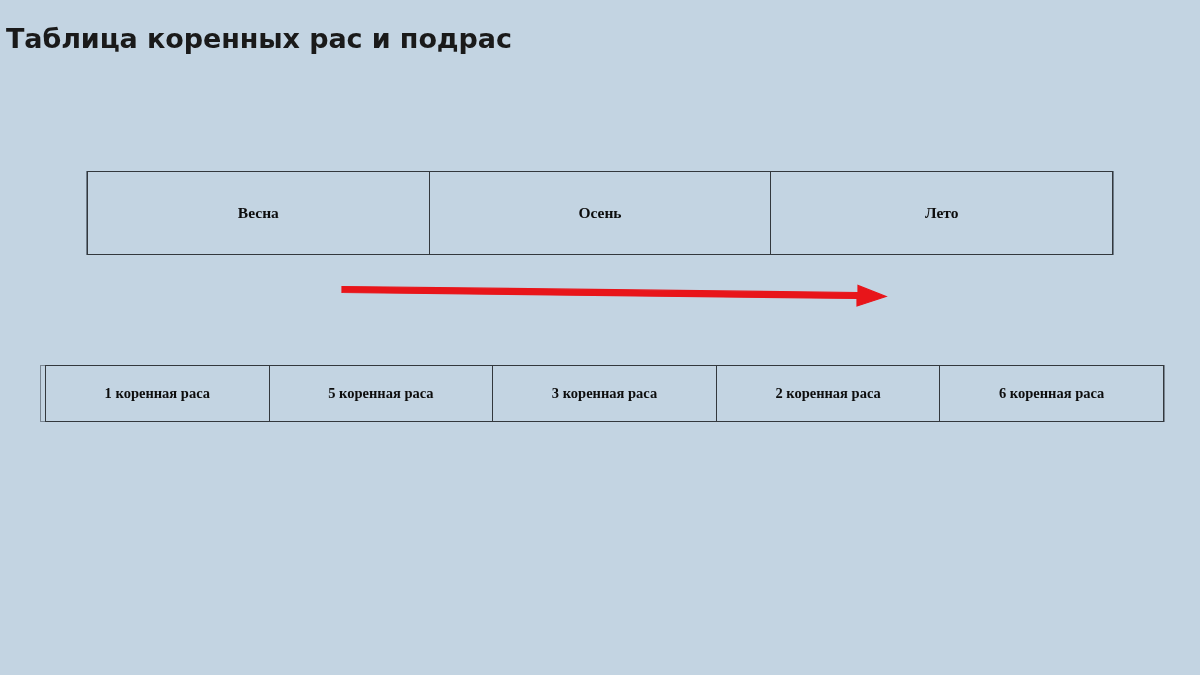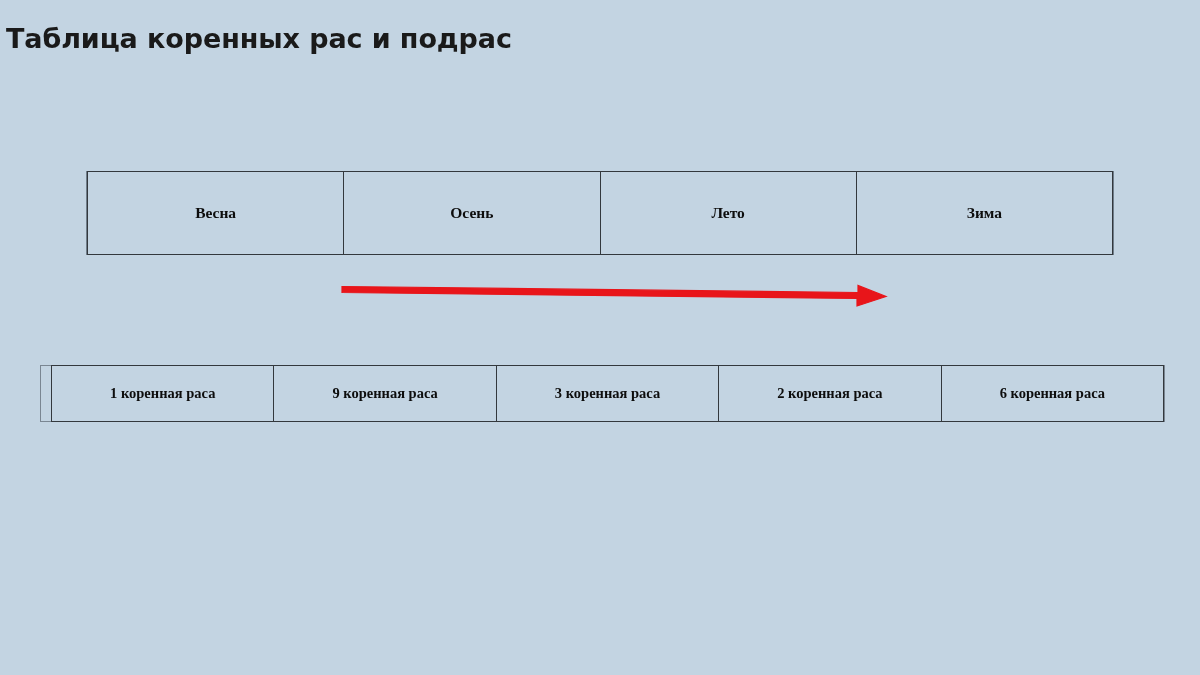--- a/index.html
+++ b/index.html
@@ -106,21 +106,21 @@
     justify-content: center;
     padding: 0 4px;
     font-family: "Liberation Serif", "DejaVu Serif", serif;
     font-weight: bold;
     font-size: 14.5px;
     line-height: 19px;
     color: #0d0d0d;
     text-align: center;
   }
   .races-table .cell:first-child {
-    margin-left: 10px;
+    margin-left: 4px;
   }
   .races-table .cell span {
     display: block;
     width: 100%;
   }
 </style>
 </head>
 <body>
 
 <div id="slide">
@@ -130,37 +130,34 @@
   <div class="seasons-table">
     <div class="cell">
       <span>Весна</span>
     </div>
     <div class="cell">
       <span>Осень</span>
     </div>
     <div class="cell">
       <span>Лето</span>
     </div>
-    <div class="cell">
-      <span>Зима</span>
-    </div>
   </div>
 
   <svg class="arrow-svg" viewBox="0 0 570 46" aria-hidden="true">
     <g>
       <path d="M 12 14.5 L 528 20.5 L 528 13.5 L 556 24.5 L 527 34.0 L 527 26.5 L 12 20.5 Z" fill="#e8151a" stroke="#e8151a" stroke-width="1.2" stroke-linejoin="miter"></path>
     </g>
   </svg>
 
   <div class="races-table">
     <div class="cell">
       <span>1 коренная раса</span>
     </div>
     <div class="cell">
-      <span>9 коренная раса</span>
+      <span>5 коренная раса</span>
     </div>
     <div class="cell">
       <span>3 коренная раса</span>
     </div>
     <div class="cell">
       <span>2 коренная раса</span>
     </div>
     <div class="cell">
       <span>6 коренная раса</span>
     </div>

